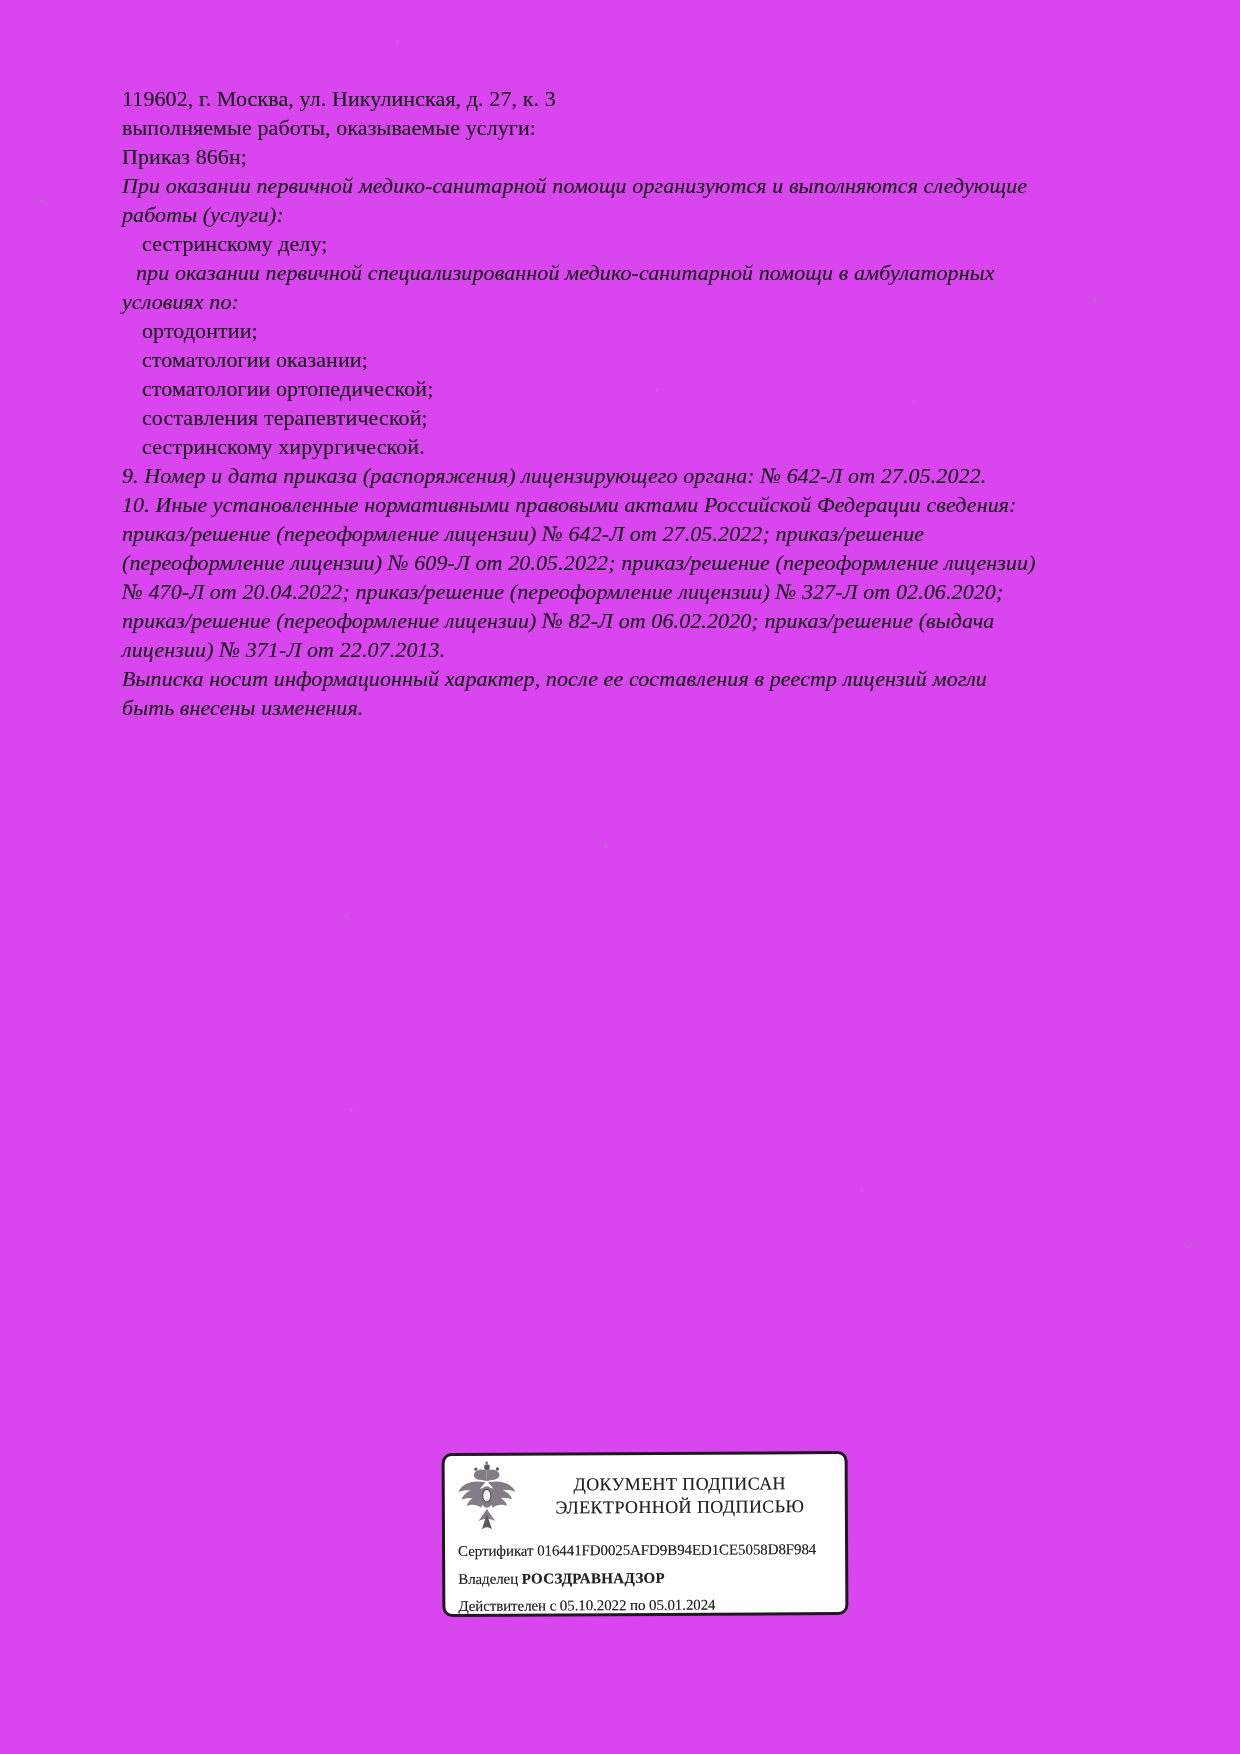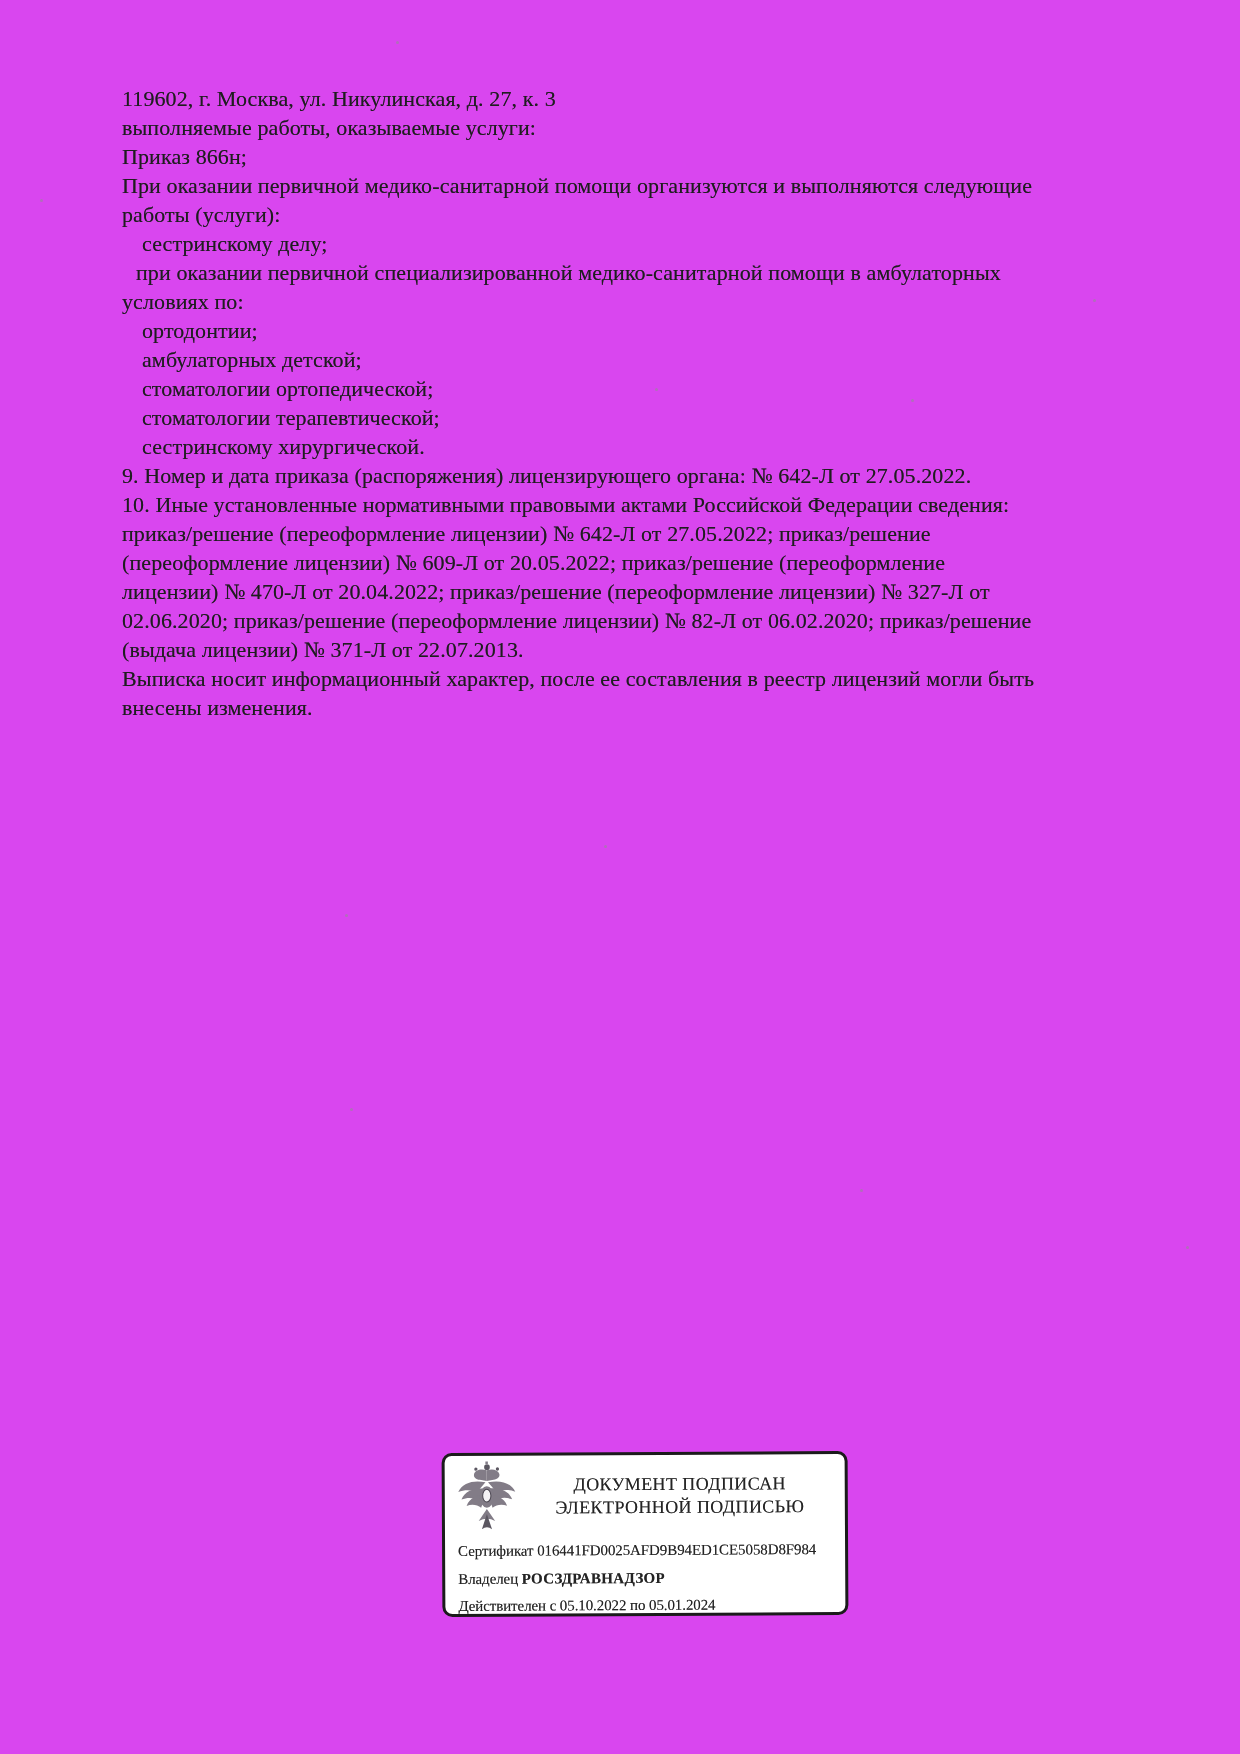--- a/index.html
+++ b/index.html
@@ -20,21 +20,21 @@
   .content {
     position: absolute;
     left: 122px;
     top: 84px;
     width: 916px;
     font-size: 22px;
     line-height: 29px;
     letter-spacing: 0.1px;
     text-shadow: 0 0 0.5px rgba(20,20,20,0.55);
   }
-  .content p { margin: 0; }
+  .content p { margin: 0; font-style: italic; }
   .line { margin: 0; }
   .indent1 { text-indent: 14px; }
   .indent2 { margin-left: 20px; }
   .gap { margin-top: 29px; }
 
   
   .speck {
     position: absolute;
     width: 3px;
     height: 3px;
@@ -109,23 +109,23 @@
     <div class="line">119602, г. Москва, ул. Никулинская, д. 27, к. 3</div>
     <div class="line">выполняемые работы, оказываемые услуги:</div>
     <div class="line">Приказ 866н;</div>
 
     <p class="para">При оказании первичной медико-санитарной помощи организуются и выполняются следующие работы (услуги):</p>
 
     <div class="line indent2">сестринскому делу;</div>
 
     <p class="para indent1">при оказании первичной специализированной медико-санитарной помощи в амбулаторных условиях по:</p>
     <div class="line indent2">ортодонтии;</div>
-    <div class="line indent2">амбулаторных детской;</div>
+    <div class="line indent2">стоматологии оказании;</div>
     <div class="line indent2">стоматологии ортопедической;</div>
-    <div class="line indent2">стоматологии терапевтической;</div>
+    <div class="line indent2">составления терапевтической;</div>
     <div class="line indent2">сестринскому хирургической.</div>
 
     <p class="para gap">9. Номер и дата приказа (распоряжения) лицензирующего органа: № 642-Л от 27.05.2022.</p>
 
     <p class="para gap">10. Иные установленные нормативными правовыми актами Российской Федерации сведения: приказ/решение (переоформление лицензии) № 642-Л от 27.05.2022; приказ/решение (переоформление лицензии) № 609-Л от 20.05.2022; приказ/решение (переоформление лицензии) № 470-Л от 20.04.2022; приказ/решение (переоформление лицензии) № 327-Л от 02.06.2020; приказ/решение (переоформление лицензии) № 82-Л от 06.02.2020; приказ/решение (выдача лицензии) № 371-Л от 22.07.2013.</p>
 
     <p class="para gap">Выписка носит информационный характер, после ее составления в реестр лицензий могли быть внесены изменения.</p>
   </main>
 
   <section class="stamp">

